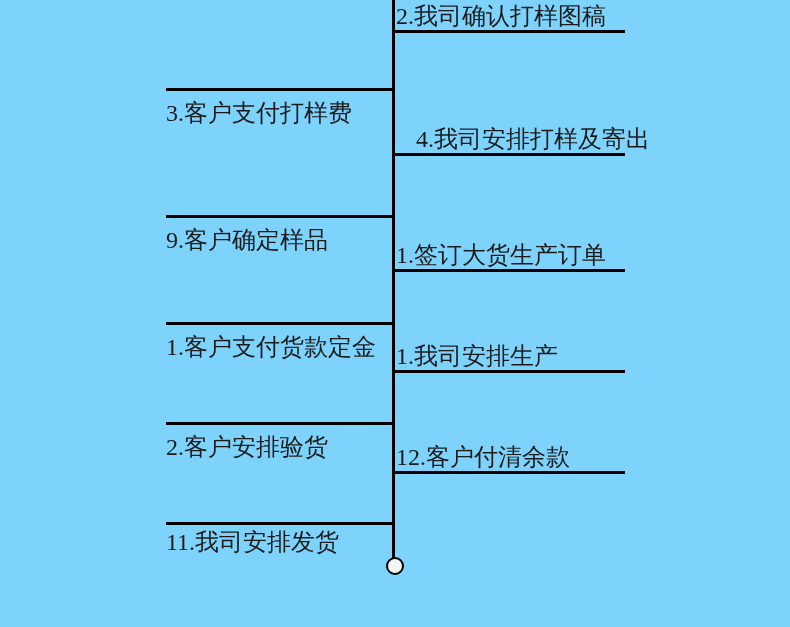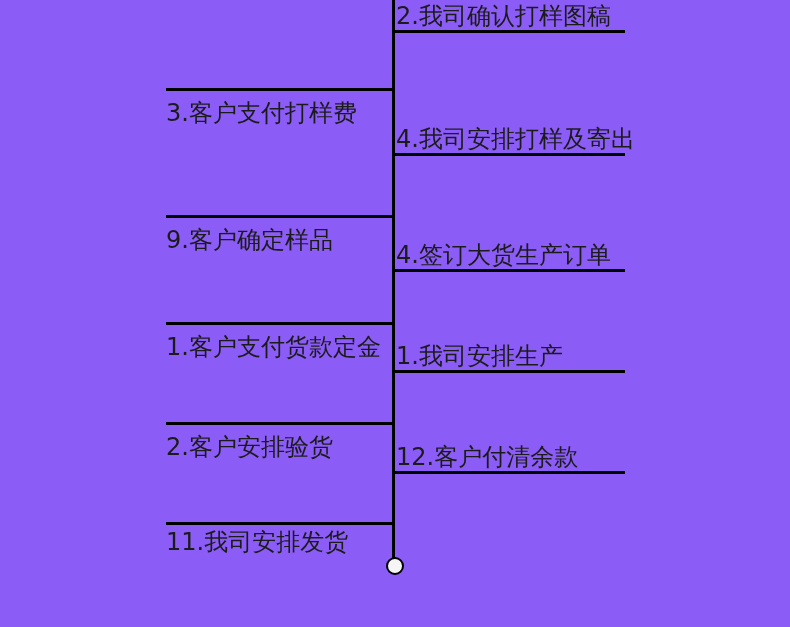--- a/index.html
+++ b/index.html
@@ -10,21 +10,22 @@
     width: 790px;
     height: 627px;
     background: #f5f5f5;
     font-family: "DejaVu Sans", "Liberation Sans", sans-serif;
     overflow: hidden;
   }
   #stage {
     position: relative;
     width: 790px;
     height: 627px;
-    background: #8b5cf6;
+    background: #7dd3fc;
+    font-family: Liberation Serif, serif;
   }
   #timeline-svg {
     position: absolute;
     left: 0;
     top: 0;
     width: 790px;
     height: 627px;
   }
   .step-label {
     position: absolute;
@@ -60,23 +61,23 @@
         <line x1="166" y1="423" x2="393" y2="423" stroke="#000000" stroke-width="3" shape-rendering="crispEdges"></line>
         <line x1="393" y1="472" x2="625" y2="472" stroke="#000000" stroke-width="3" shape-rendering="crispEdges"></line>
         <line x1="166" y1="523" x2="393" y2="523" stroke="#000000" stroke-width="3" shape-rendering="crispEdges"></line>
         <circle cx="395" cy="566" r="8" fill="#f5f5f5" stroke="#000000" stroke-width="2"></circle>
       </g>
   </svg>
 
   <div id="labels-layer">
       <div class="step-label right-side" style="left: 396px; top: 2px;">2.我司确认打样图稿</div>
       <div class="step-label left-side" style="left: 166px; top: 60px;">3.客户支付打样费</div>
-      <div class="step-label right-side" style="left: 396px; top: 125px;">4.我司安排打样及寄出</div>
+      <div class="step-label right-side" style="left: 416px; top: 125px;">4.我司安排打样及寄出</div>
       <div class="step-label left-side" style="left: 166px; top: 187px;">9.客户确定样品</div>
-      <div class="step-label right-side" style="left: 396px; top: 241px;">4.签订大货生产订单</div>
+      <div class="step-label right-side" style="left: 396px; top: 241px;">1.签订大货生产订单</div>
       <div class="step-label left-side" style="left: 166px; top: 294px;">1.客户支付货款定金</div>
       <div class="step-label right-side" style="left: 396px; top: 342px;">1.我司安排生产</div>
       <div class="step-label left-side" style="left: 166px; top: 394px;">2.客户安排验货</div>
       <div class="step-label right-side" style="left: 396px; top: 443px;">12.客户付清余款</div>
       <div class="step-label left-side" style="left: 166px; top: 489px; text-align: center;">11.我司安排发货</div>
     </div>
 
 </div>
 
 </body></html>

